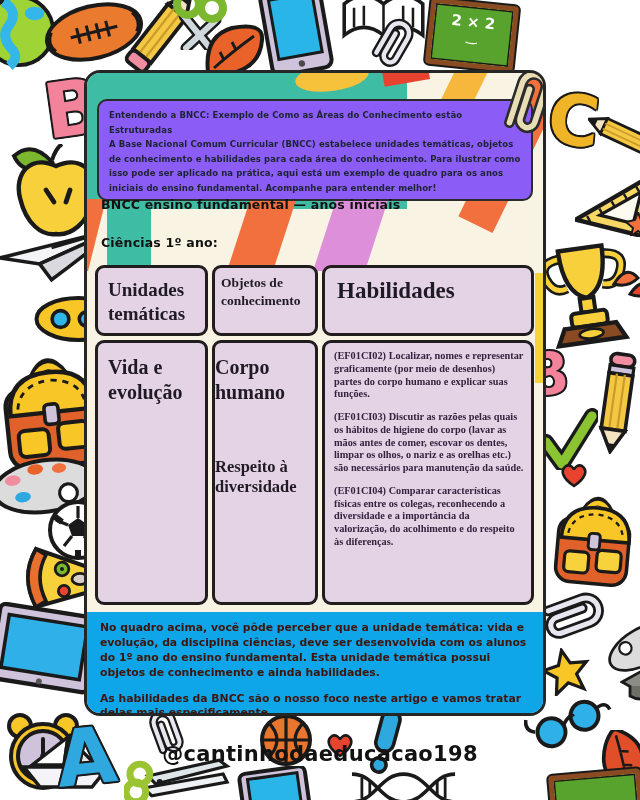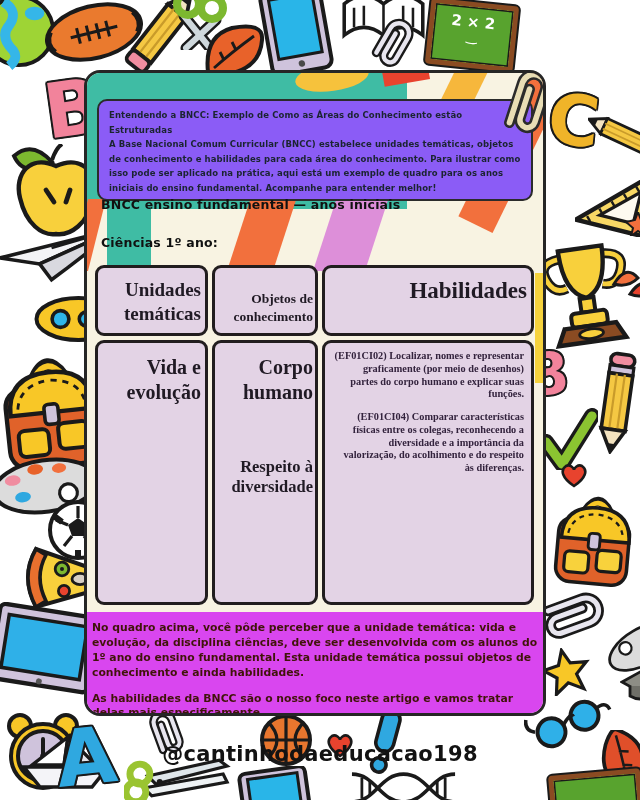--- a/index.html
+++ b/index.html
@@ -17,32 +17,32 @@
          background:#8b5cf6;border:2.5px solid #2b2b2b;border-radius:10px;
          padding:7px 10px;overflow:hidden;z-index:3;}
   .intro p{margin:0;font-size:8.5px;font-weight:700;color:#1b2430;line-height:1.72;letter-spacing:.1px;}
   .clip{position:absolute;left:414px;top:-6px;z-index:4;}
   .sect{position:absolute;left:14px;top:124px;z-index:3;color:#111;}
   .sect .l1{font-size:12.5px;font-weight:800;letter-spacing:.2px;}
   .sect .l2{font-size:12.5px;font-weight:800;margin-top:23px;letter-spacing:.2px;}
   .tbl{position:absolute;left:8px;top:192px;width:437px;display:grid;z-index:3;
        grid-template-columns:113px 106px 212px;grid-template-rows:71px 265px;gap:4px;}
   .cell{background:#e3d3e5;border:3px solid #211d1e;border-radius:9px;box-sizing:border-box;
-        font-family:"Liberation Serif","DejaVu Serif",serif;color:#201a24;overflow:hidden;text-align:right;}
+        font-family:"Liberation Serif","DejaVu Serif",serif;color:#201a24;overflow:hidden;}
   .th1{font-size:19px;font-weight:700;padding:10px 4px 0 10px;line-height:1.25;}
-  .th2{font-size:13.5px;font-weight:700;padding:22px 2px 0 6px;line-height:1.3;}
+  .th2{font-size:13.5px;font-weight:700;padding:6px 2px 0 6px;line-height:1.3;}
   .th3{font-size:23px;font-weight:700;padding:10px 4px 0 12px;}
   .td1{font-size:20px;font-weight:700;padding:12px 4px 12px 10px;line-height:1.25;}
   .td2{padding:12px 2px 0 0;}
   .td2 .obj1{font-size:20px;font-weight:700;line-height:1.25;}
   .td2 .obj2{font-size:16.5px;font-weight:600;margin-top:52px;line-height:1.2;}
   .td3{padding:7px 7px 16px 9px;}
   .td3 p{margin:0 0 10px;font-size:10.3px;font-weight:700;line-height:1.24;color:#33233d;}
   .fnote{position:absolute;left:0;top:539px;width:100%;height:101px;box-sizing:border-box;
-         background:#d946ef;padding:9px 5px;z-index:3;}
+         background:#0ea5e9;padding:9px 13px;z-index:3;}
   .fnote p{margin:0 0 11px;font-size:10.8px;font-weight:700;color:#401409;line-height:1.38;}
   .handle{position:absolute;left:50%;top:742px;transform:translateX(-50%);z-index:6;
           font-size:21px;font-weight:800;color:#121212;letter-spacing:.3px;white-space:nowrap;}
   .board{position:absolute;z-index:1;background:#58a32e;border:5px solid #8a4b22;border-radius:4px;
          box-shadow:0 0 0 2px #1a1a1a, inset 0 0 0 1.5px #1a1a1a;color:#fff;text-align:center;}
 </style>
 </head>
 <body>
 
 <svg class="dd" style="left:-20px;top:-8px" width="78" height="78" viewBox="0 0 40 40">
@@ -350,20 +350,21 @@
     <div class="cell th1">Unidades temáticas</div>
     <div class="cell th2">Objetos de conhecimento</div>
     <div class="cell th3">Habilidades</div>
     <div class="cell td1">Vida e evolução</div>
     <div class="cell td2">
       <div class="obj1">Corpo humano</div>
       <div class="obj2">Respeito à diversidade</div>
     </div>
     <div class="cell td3">
       <p>(EF01CI02) Localizar, nomes e representar graficamente (por meio de desenhos) partes do corpo humano e explicar suas funções.</p>
+      <p>(EF01CI03) Discutir as razões pelas quais os hábitos de higiene do corpo (lavar as mãos antes de comer, escovar os dentes, limpar os olhos, o nariz e as orelhas etc.) são necessários para manutenção da saúde.</p>
       <p>(EF01CI04) Comparar características físicas entre os colegas, reconhecendo a diversidade e a importância da valorização, do acolhimento e do respeito às diferenças.</p>
     </div>
   </div>
 
   <div class="fnote">
     <p>No quadro acima, você pôde perceber que a unidade temática: vida e evolução, da disciplina ciências, deve ser desenvolvida com os alunos do 1º ano do ensino fundamental. Esta unidade temática possui objetos de conhecimento e ainda habilidades.</p>
     <p>As habilidades da BNCC são o nosso foco neste artigo e vamos tratar delas mais especificamente.</p>
   </div>
 </div>
 

